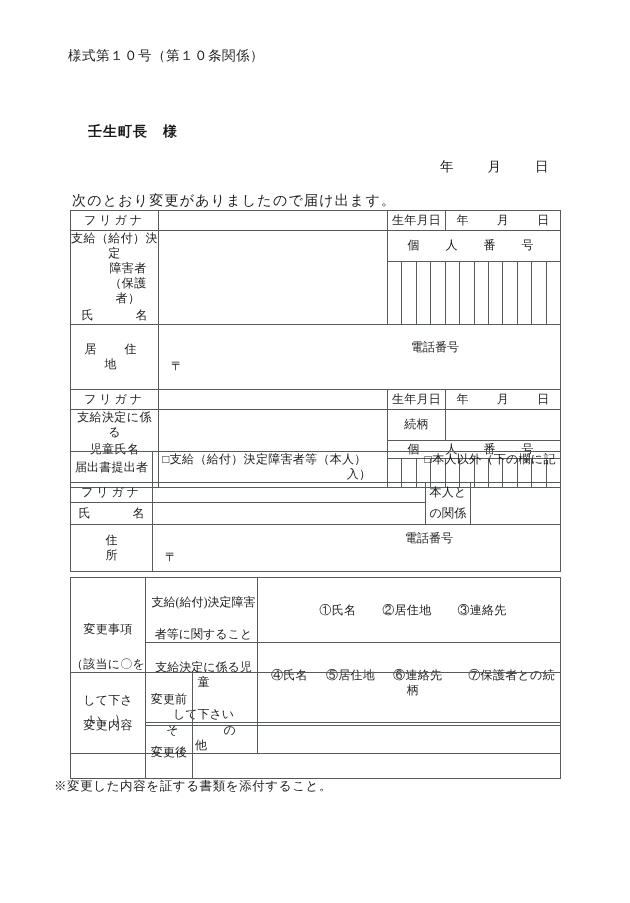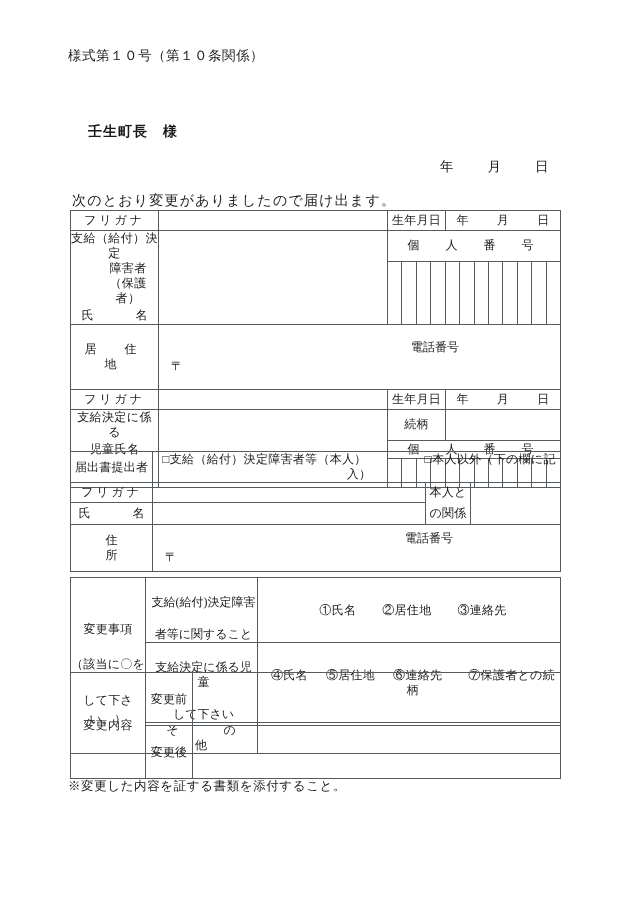--- a/index.html
+++ b/index.html
@@ -60,21 +60,21 @@
     position: absolute;
     left: 72px;
     top: 192px;
     font-size: 14px;
     letter-spacing: 1.2px;
     white-space: nowrap;
     text-align: right;
   }
   .footnote {
     position: absolute;
-    left: 68px;
+    left: 54px;
     top: 778px;
     font-size: 12.5px;
     letter-spacing: 0.6px;
     white-space: nowrap;
   }
 
   
   .tbl {
     position: absolute;
     border-collapse: collapse;

